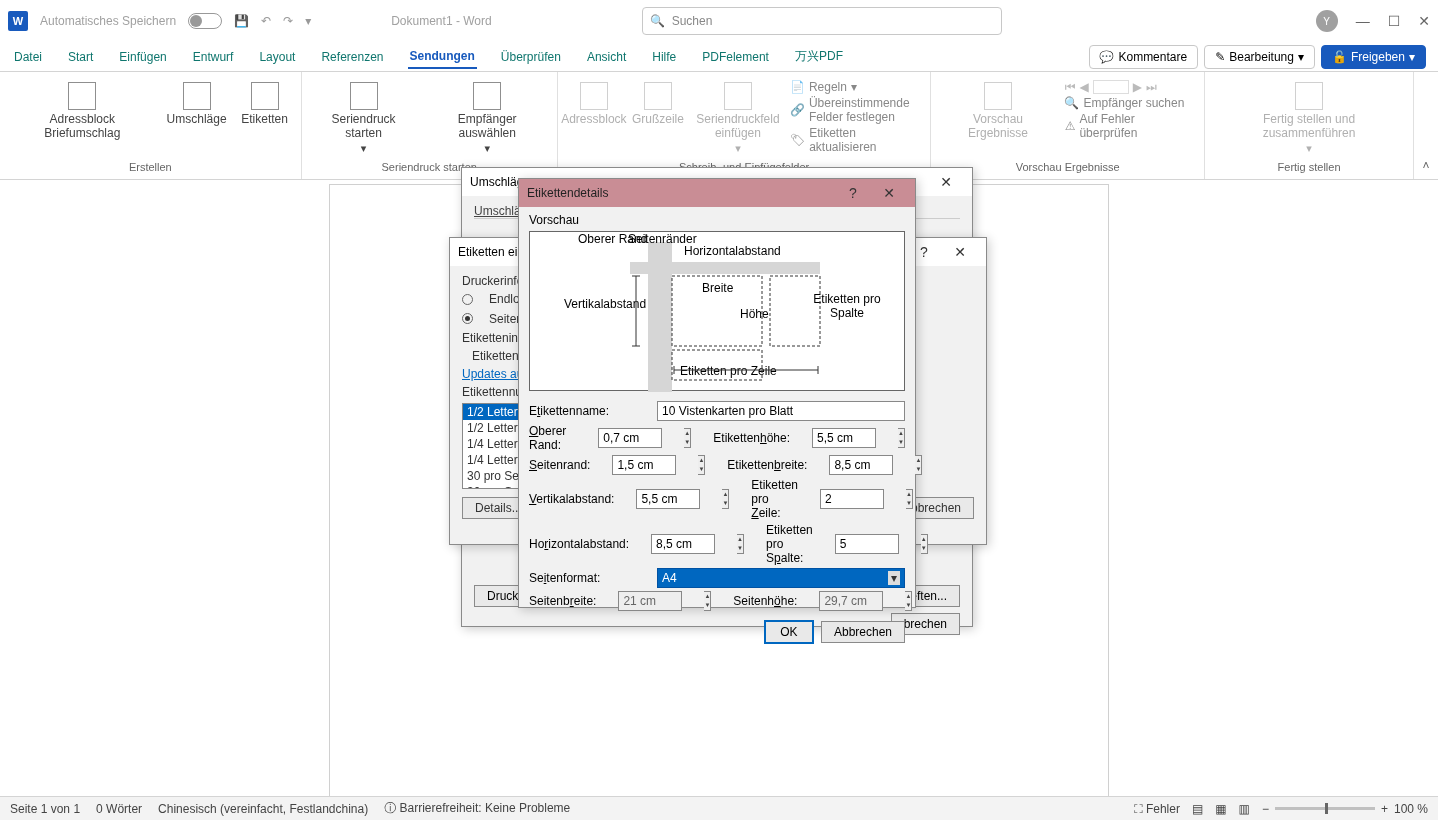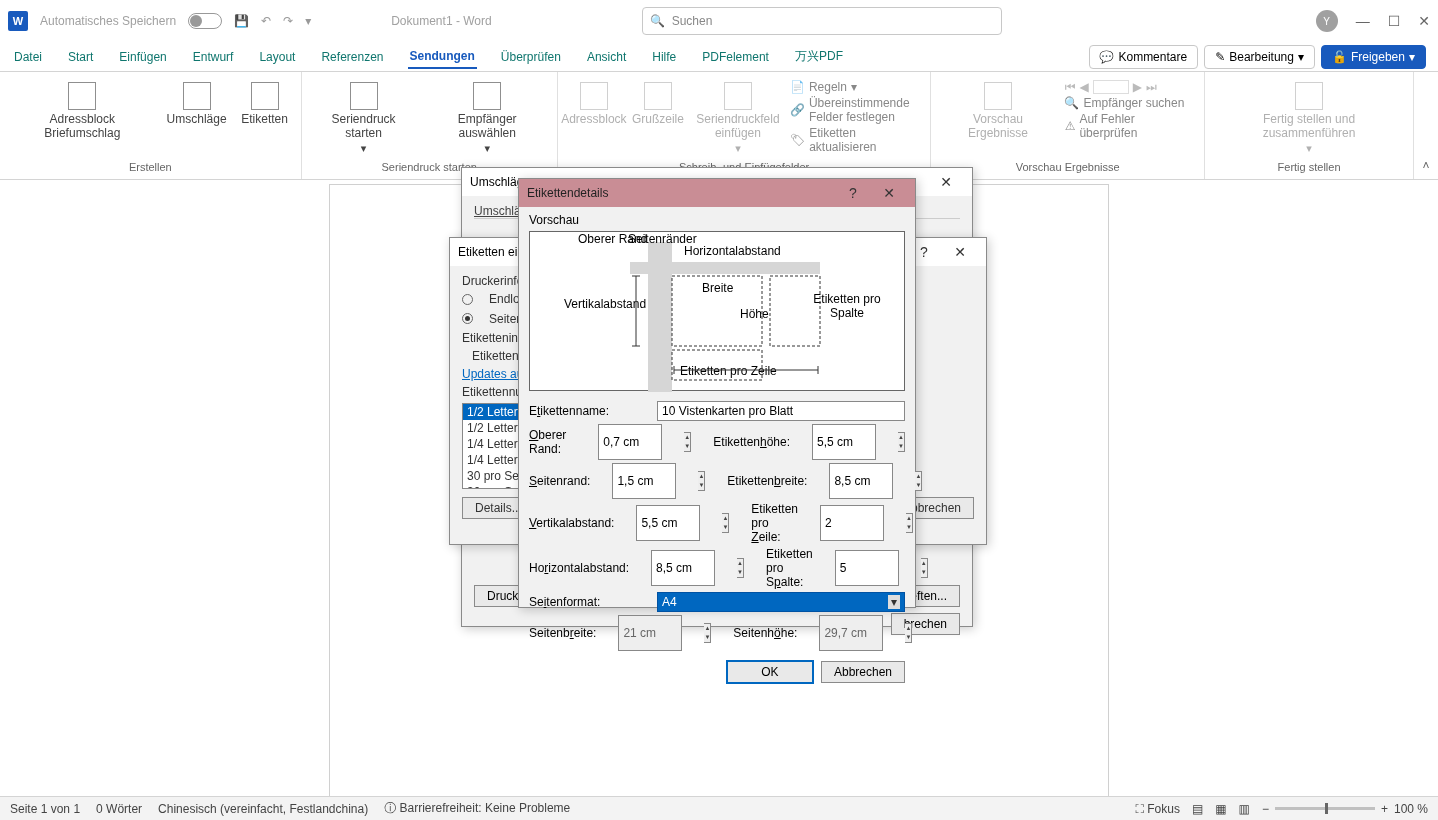--- a/index.html
+++ b/index.html
@@ -56,21 +56,21 @@
 .wbtn{border:1px solid #8a8a8a;background:#e9e9e9;padding:3px 12px;font-size:12px;cursor:pointer}
 .d3{left:518px;top:178px;width:398px;height:430px;z-index:10}
 .d3 .dlg-title{background:#c98d95;color:#222}
 .d3 .body{padding:6px 10px}
 .preview{border:1px solid #666;height:160px;background:#fff;margin:4px 0 10px;position:relative;font-size:10.5px}
 .preview .topcol{position:absolute;left:118px;top:10px;width:24px;height:150px;background:#d6d6d6}
 .preview .siderow{position:absolute;left:100px;top:30px;width:190px;height:12px;background:#d6d6d6}
 .preview .lbl{position:absolute}
 .formrow{display:flex;align-items:center;margin-bottom:3px;gap:22px}
 .formrow .l{width:106px;font-size:12px}
-.formrow .inp{width:64px;height:36px;border:1px solid #888;background:#fff;padding:0 4px;font-size:12px}
+.formrow .inp{width:64px;height:20px;border:1px solid #888;background:#fff;padding:0 4px;font-size:12px}
 .formrow .spin{width:14px;height:20px;border:1px solid #888;border-left:none;background:#eee;display:flex;flex-direction:column}
 .formrow .spin div{flex:1;font-size:6px;text-align:center;line-height:8px;color:#444}
 .formrow .l2{width:100px;font-size:12px}
 .longinp{flex:1;height:20px;border:1px solid #888;background:#fff;padding:0 4px}
 .combo{flex:1;height:20px;background:#0067c0;color:#fff;border:1px solid #0052a3;padding:0 4px;display:flex;align-items:center;justify-content:space-between}
 .disabled-inp{background:#eee!important;color:#666}
 .dlgbtns{display:flex;justify-content:flex-end;gap:8px;margin-top:10px}
 .dlgbtns .wbtn.def{border:1px solid #0067c0;outline:1px solid #0067c0}
 .statusbar{position:absolute;bottom:0;left:0;right:0;height:24px;background:#f3f3f3;border-top:1px solid #d4d4d4;display:flex;align-items:center;padding:0 10px;font-size:11.5px;color:#444;gap:16px}
 .statusbar .right{margin-left:auto;display:flex;align-items:center;gap:12px}
@@ -366,33 +366,33 @@
           <div>▼</div>
         </div>
       <span class="l2">Seitenh<u>ö</u>he:</span>
       <input class="inp disabled-inp" disabled="" value="29,7 cm" style="">
         <div class="spin">
           <div>▲</div>
           <div>▼</div>
         </div>
     </div>
     <div class="dlgbtns">
-      <div class="wbtn def" style="width:86px;text-align:center">OK</div>
+      <div class="wbtn def" style="width:48px;text-align:center">OK</div>
       <div class="wbtn">Abbrechen</div>
     </div>
   </div>
 </div>
 
 <div class="statusbar">
   <span>Seite 1 von 1</span>
   <span>0 Wörter</span>
   <span>Chinesisch (vereinfacht, Festlandchina)</span>
   <span>ⓘ <span>Barrierefreiheit: Keine Probleme</span></span>
   <div class="right">
-    <span>⛶ <span>Fokus</span></span>
+    <span>⛶ <span>Fehler</span></span>
     <span>▤</span>
     <span>▦</span>
     <span>▥</span>
     <div class="zoom">
       <span>−</span>
       <div class="slider"></div>
       <span>+</span>
       <span>100 %</span>
     </div>
   </div>

